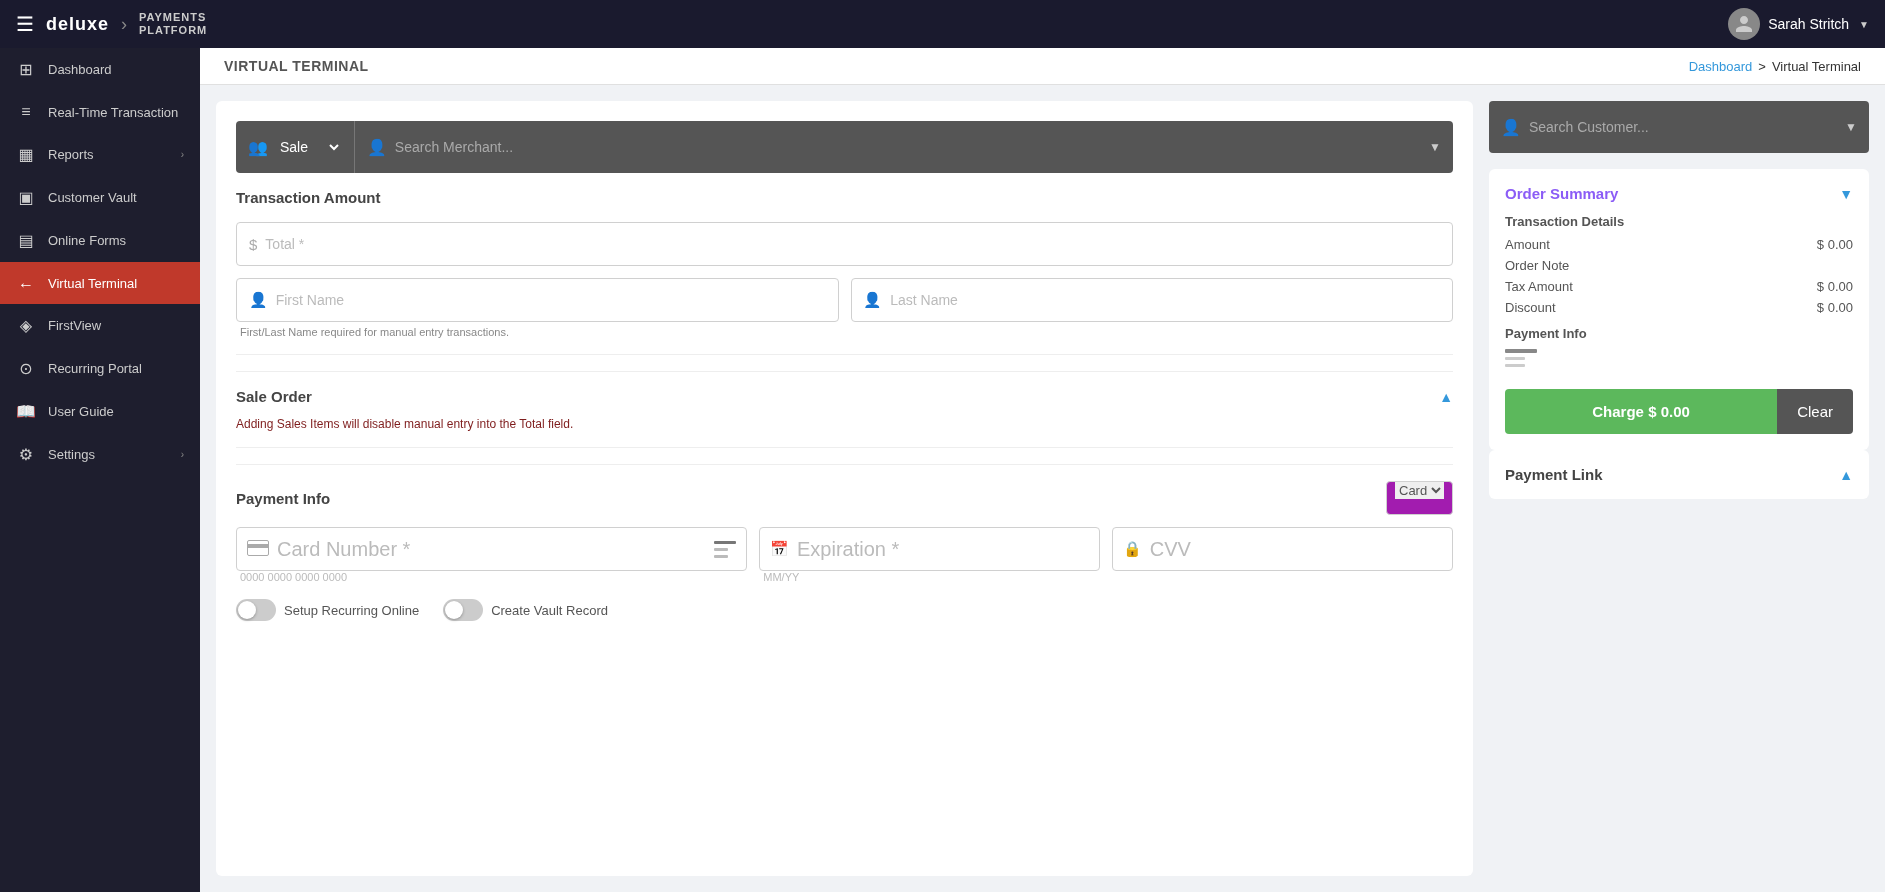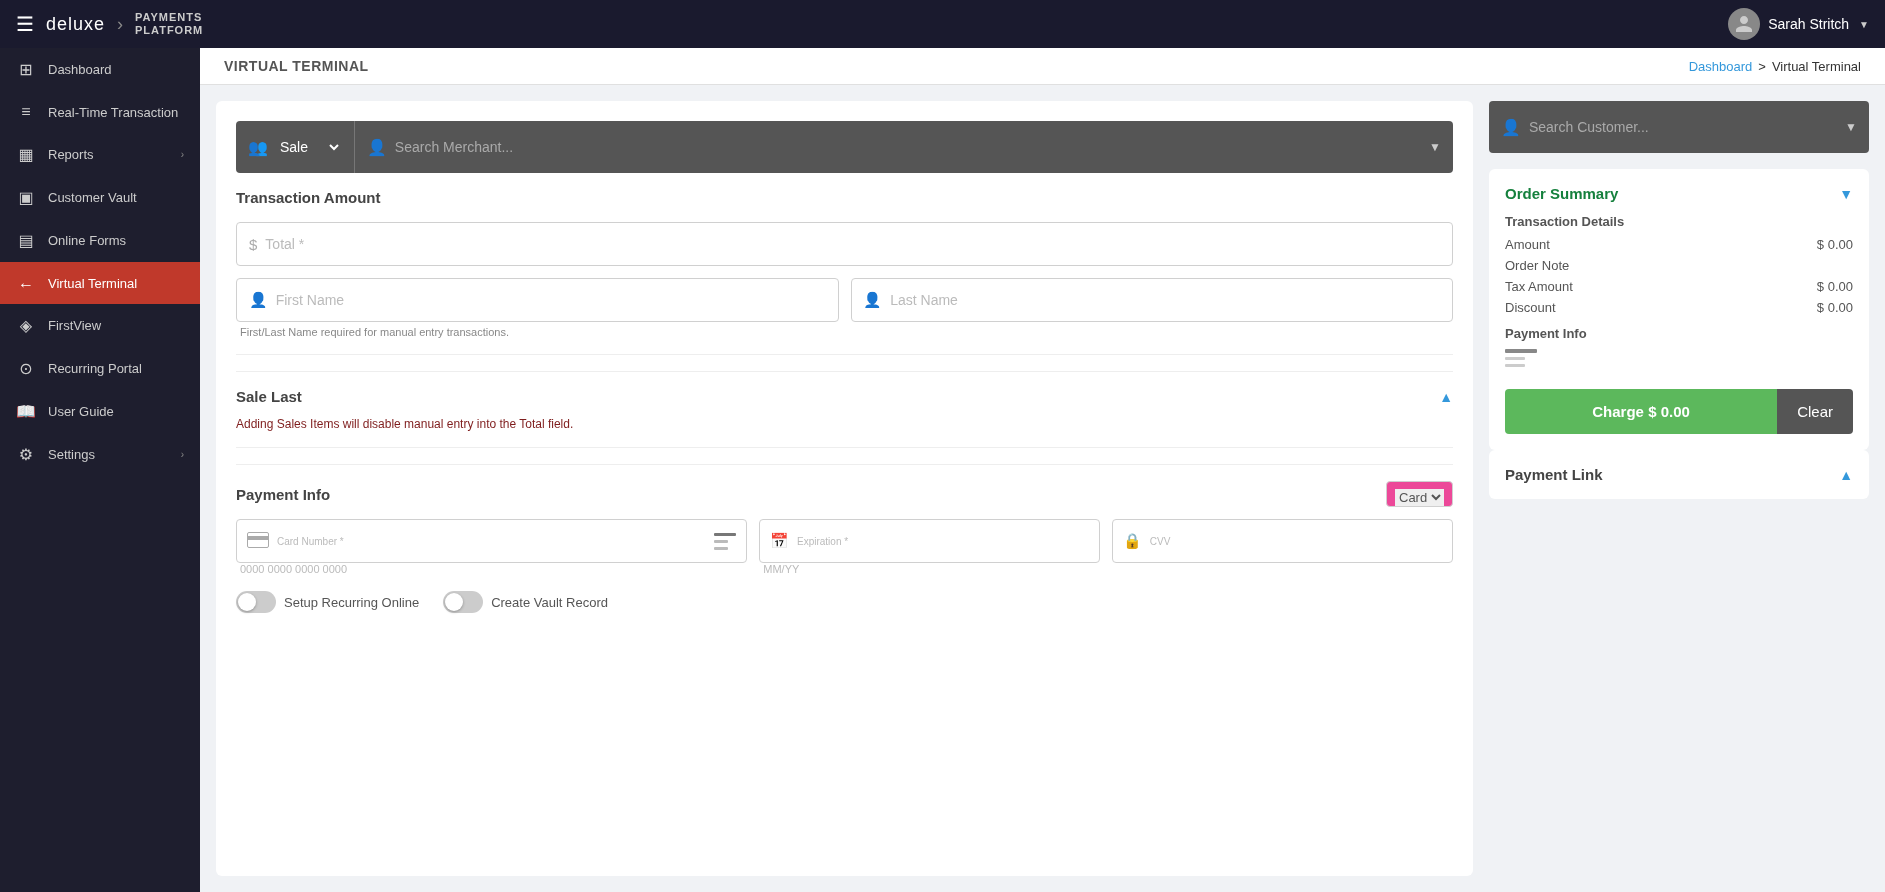--- a/index.html
+++ b/index.html
@@ -10,21 +10,21 @@
     .top-bar { background: #1a1a2e; display: flex; align-items: center; height: 48px; padding: 0 16px; flex-shrink: 0; z-index: 100; }
     .main-layout { display: flex; flex: 1; overflow: hidden; }
     .sidebar { width: 200px; background: #1e1e2e; flex-shrink: 0; overflow-y: auto; }
     .content-area { flex: 1; display: flex; flex-direction: column; overflow: hidden; }
     .page-header { background: #fff; border-bottom: 1px solid #e0e0e0; padding: 10px 24px; display: flex; align-items: center; justify-content: space-between; }
     .page-body { flex: 1; overflow-y: auto; display: flex; gap: 16px; padding: 16px 16px 16px 16px; }
 
     
     .logo { display: flex; align-items: center; gap: 8px; }
     .logo-text { color: #fff; font-size: 18px; font-weight: 300; letter-spacing: 1px; }
-    .logo-text span { font-weight: 400; margin-top: 41px; }
+    .logo-text span { font-weight: 700; margin-top: 41px; }
     .logo-divider { color: #888; margin: 0 4px; font-size: 18px; }
     .logo-sub { color: #ccc; font-size: 11px; font-weight: 600; letter-spacing: 1px; line-height: 1.2; }
     .hamburger { color: #fff; font-size: 20px; cursor: pointer; margin-right: 12px; }
     .user-info { margin-left: auto; display: flex; align-items: center; gap: 8px; color: #fff; }
     .user-avatar { width: 32px; height: 32px; background: #888; border-radius: 50%; display: flex; align-items: center; justify-content: center; }
     .user-avatar svg { fill: #ccc; width: 20px; height: 20px; }
     .user-name { font-size: 14px; color: #fff; }
     .chevron-down { font-size: 10px; color: #ccc; margin-left: 2px; }
 
     
@@ -74,31 +74,31 @@
 
     .hint-text { font-size: 11px; color: #888; margin-top: 4px; margin-left: 4px; }
 
     
     .sale-items-section { margin-top: 16px; border-top: 1px solid #eee; padding-top: 16px; }
     .sale-items-hint { font-size: 12px; color: #7f1d1d; margin-top: 8px; }
     .collapse-icon { color: #3498db; font-size: 14px; cursor: pointer; }
 
     
     .payment-info-section { margin-top: 16px; border-top: 1px solid #eee; padding-top: 16px; }
-    .payment-type-select { display: flex; align-items: flex-end; border: 1px solid #d0d0d0; border-radius: 4px; padding: 0 8px; height: 26px; background: #ec4899; }
+    .payment-type-select { display: flex; align-items: flex-start; border: 1px solid #d0d0d0; border-radius: 4px; padding: 0 8px; height: 34px; background: #a21caf; }
     .payment-type-select select { border: none; outline: none; font-size: 13px; color: #555; cursor: pointer; }
 
     .card-input-row { display: flex; gap: 12px; margin-bottom: 4px; margin-top: 12px; }
     .card-number-wrap { flex: 1.5; }
     .expiry-wrap { flex: 1; }
     .cvv-wrap { flex: 1; }
 
     .card-field { display: flex; align-items: center; border: 1px solid #d0d0d0; border-radius: 4px; padding: 0 10px; height: 44px; background: #fff; gap: 8px; }
     .card-field .icon { color: #aaa; font-size: 15px; }
-    .card-field input { border: none; outline: none; font-size: 10px; flex: 1; color: #000000; background: transparent; }
+    .card-field input { border: none; outline: none; font-size: 20px; flex: 1; color: #000000; background: transparent; }
     .card-field input::placeholder { color: #bbb; }
     .card-mini-icon { display: flex; flex-direction: column; gap: 2px; }
     .card-mini-icon .line { height: 3px; background: #888; border-radius: 1px; }
     .card-mini-icon .line:first-child { width: 22px; }
     .card-mini-icon .line:nth-child(2) { width: 14px; background: #bbb; }
     .card-mini-icon .line:nth-child(3) { width: 14px; background: #bbb; }
 
     .card-hint { font-size: 11px; color: #bbb; margin-left: 4px; }
     .expiry-hint { font-size: 11px; color: #bbb; margin-left: 4px; }
 
@@ -106,21 +106,21 @@
     .toggle-row { display: flex; align-items: center; gap: 24px; margin-top: 16px; }
     .toggle-item { display: flex; align-items: center; gap: 8px; }
     .toggle-label { font-size: 13px; color: #555; }
     .toggle-switch { width: 40px; height: 22px; background: #ccc; border-radius: 11px; position: relative; cursor: pointer; transition: background 0.2s; }
     .toggle-switch.off { background: #ccc; }
     .toggle-switch .knob { width: 18px; height: 18px; background: #fff; border-radius: 50%; position: absolute; top: 2px; left: 2px; transition: left 0.2s; box-shadow: 0 1px 3px rgba(0,0,0,0.3); }
 
     
     .order-summary { background: #fff; border-radius: 6px; padding: 16px; margin-bottom: 0; }
     .order-summary-header { display: flex; align-items: center; justify-content: space-between; margin-bottom: 12px; }
-    .order-summary-title { font-size: 15px; font-weight: 600; color: #15803d; }
+    .order-summary-title { font-size: 15px; font-weight: 600; color: #8b5cf6; }
     .order-summary-chevron { color: #3498db; font-size: 14px; }
     .order-details-label { font-size: 13px; font-weight: 600; color: #555; margin-bottom: 8px; }
     .order-row { display: flex; justify-content: space-between; margin-bottom: 6px; font-size: 13px; color: #555; }
     .order-row .val { color: #555; }
 
     
     .payment-info-icon { display: flex; flex-direction: column; gap: 2px; margin-top: 8px; }
     .payment-info-icon .bar { height: 4px; border-radius: 1px; background: #888; }
     .payment-info-icon .bar:first-child { width: 32px; }
     .payment-info-icon .bar:nth-child(2) { width: 20px; background: #ccc; }
@@ -269,21 +269,21 @@
                 </div>
               </div>
               <div class="hint-text">First/Last Name required for manual entry transactions.</div>
             </div>
           </div>
 
           <hr class="form-separator">
 
           <div class="sale-items-section">
             <div class="section-header">
-              <span class="section-title" style="margin-bottom:0;">Sale Last</span>
+              <span class="section-title" style="margin-bottom:0;">Sale Order</span>
               <span class="collapse-icon">▲</span>
             </div>
             <div class="sale-items-hint">Adding Sales Items will disable manual entry into the Total field.</div>
           </div>
 
           <hr class="form-separator">
 
           <div class="payment-info-section">
             <div class="section-header">
               <span class="section-title" style="margin-bottom:0;">Payment Info</span>

